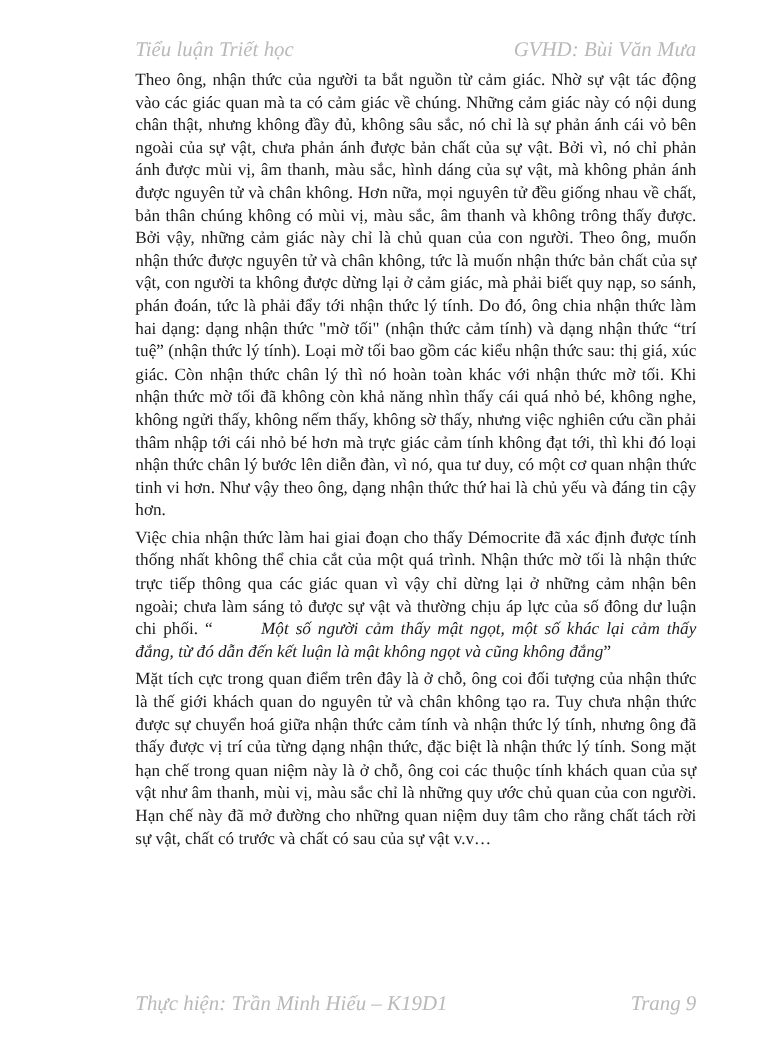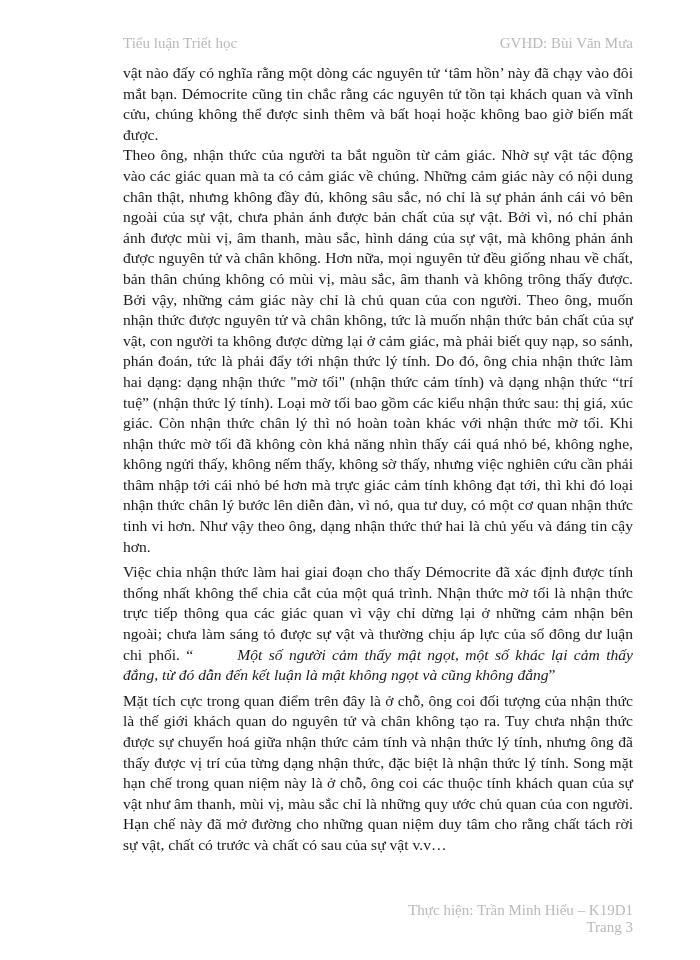--- a/index.html
+++ b/index.html
@@ -1,40 +1,39 @@
 <!DOCTYPE html>
 <html><head>
 <meta charset="utf-8">
 <style>
   html, body { margin:0; padding:0; background:#ffffff; }
   body { width:700px; height:960px; position:relative; overflow:hidden;
          font-family:"Liberation Serif", "DejaVu Serif", serif; color:#1a1a1a; }
   .page { position:absolute; left:0; top:0; width:700px; height:960px; background:#fff; }
   .header, .footer { position:absolute; left:123px; width:510px; display:flex; justify-content:space-between;
-         color:#b9b9b9; font-size:15px;text-align:right; }
+         font-style:italic; color:#b9b9b9; font-size:19px; }
   .header { top:35px; }
-  .footer { top:902px;flex-direction:column; }
+  .footer { top:902px; }
   .body { position:absolute; left:123px; top:63px; width:510px; font-size:15.6px; line-height:20.6px; text-align:justify; }
   .body p { margin:0 0 5px 0; }
   .body p.tight { margin-bottom:0; }
   em { font-style:italic;margin-left:44px; }
 </style>
 </head>
 <body>
 
 <div class="page">
   <div class="header">
     <span>Tiểu luận Triết học</span>
     <span>GVHD: Bùi Văn Mưa</span>
   </div>
 
   <div class="body">
-    <p class="tight">vật nào đấy có nghĩa rằng một dòng các nguyên tử ‘tâm hồn’ này đã chạy vào đôi mắt bạn. Démocrite cũng tin chắc rằng các nguyên tử tồn tại khách quan và vĩnh cửu, chúng không thể được sinh thêm và bất hoại hoặc không bao giờ biến mất được.</p>
     <p>Theo ông, nhận thức của người ta bắt nguồn từ cảm giác. Nhờ sự vật tác động vào các giác quan mà ta có cảm giác về chúng. Những cảm giác này có nội dung chân thật, nhưng không đầy đủ, không sâu sắc, nó chỉ là sự phản ánh cái vỏ bên ngoài của sự vật, chưa phản ánh được bản chất của sự vật. Bởi vì, nó chỉ phản ánh được mùi vị, âm thanh, màu sắc, hình dáng của sự vật, mà không phản ánh được nguyên tử và chân không. Hơn nữa, mọi nguyên tử đều giống nhau về chất, bản thân chúng không có mùi vị, màu sắc, âm thanh và không trông thấy được. Bởi vậy, những cảm giác này chỉ là chủ quan của con người. Theo ông, muốn nhận thức được nguyên tử và chân không, tức là muốn nhận thức bản chất của sự vật, con người ta không được dừng lại ở cảm giác, mà phải biết quy nạp, so sánh, phán đoán, tức là phải đẩy tới nhận thức lý tính. Do đó, ông chia nhận thức làm hai dạng: dạng nhận thức "mờ tối" (nhận thức cảm tính) và dạng nhận thức “trí tuệ” (nhận thức lý tính). Loại mờ tối bao gồm các kiểu nhận thức sau: thị giá, xúc giác. Còn nhận thức chân lý thì nó hoàn toàn khác với nhận thức mờ tối. Khi nhận thức mờ tối đã không còn khả năng nhìn thấy cái quá nhỏ bé, không nghe, không ngửi thấy, không nếm thấy, không sờ thấy, nhưng việc nghiên cứu cần phải thâm nhập tới cái nhỏ bé hơn mà trực giác cảm tính không đạt tới, thì khi đó loại nhận thức chân lý bước lên diễn đàn, vì nó, qua tư duy, có một cơ quan nhận thức tinh vi hơn. Như vậy theo ông, dạng nhận thức thứ hai là chủ yếu và đáng tin cậy hơn.</p>
     <p><span>Việc chia nhận thức làm hai giai đoạn cho thấy Démocrite đã xác định được tính thống nhất không thể chia cắt của một quá trình. Nhận thức mờ tối là nhận thức trực tiếp thông qua các giác quan vì vậy chỉ dừng lại ở những cảm nhận bên ngoài; chưa làm sáng tỏ được sự vật và thường chịu áp lực của số đông dư luận chi phối. “</span><em>Một số người cảm thấy mật ngọt, một số khác lại cảm thấy đắng, từ đó dẫn đến kết luận là mật không ngọt và cũng không đắng</em><span>”</span></p>
     <p>Mặt tích cực trong quan điểm trên đây là ở chỗ, ông coi đối tượng của nhận thức là thế giới khách quan do nguyên tử và chân không tạo ra. Tuy chưa nhận thức được sự chuyển hoá giữa nhận thức cảm tính và nhận thức lý tính, nhưng ông đã thấy được vị trí của từng dạng nhận thức, đặc biệt là nhận thức lý tính. Song mặt hạn chế trong quan niệm này là ở chỗ, ông coi các thuộc tính khách quan của sự vật như âm thanh, mùi vị, màu sắc chỉ là những quy ước chủ quan của con người. Hạn chế này đã mở đường cho những quan niệm duy tâm cho rằng chất tách rời sự vật, chất có trước và chất có sau của sự vật v.v…</p>
   </div>
 
   <div class="footer">
     <span>Thực hiện: Trần Minh Hiếu – K19D1</span>
-    <span>Trang 3</span>
+    <span>Trang 9</span>
   </div>
 </div>
 
 </body></html>

